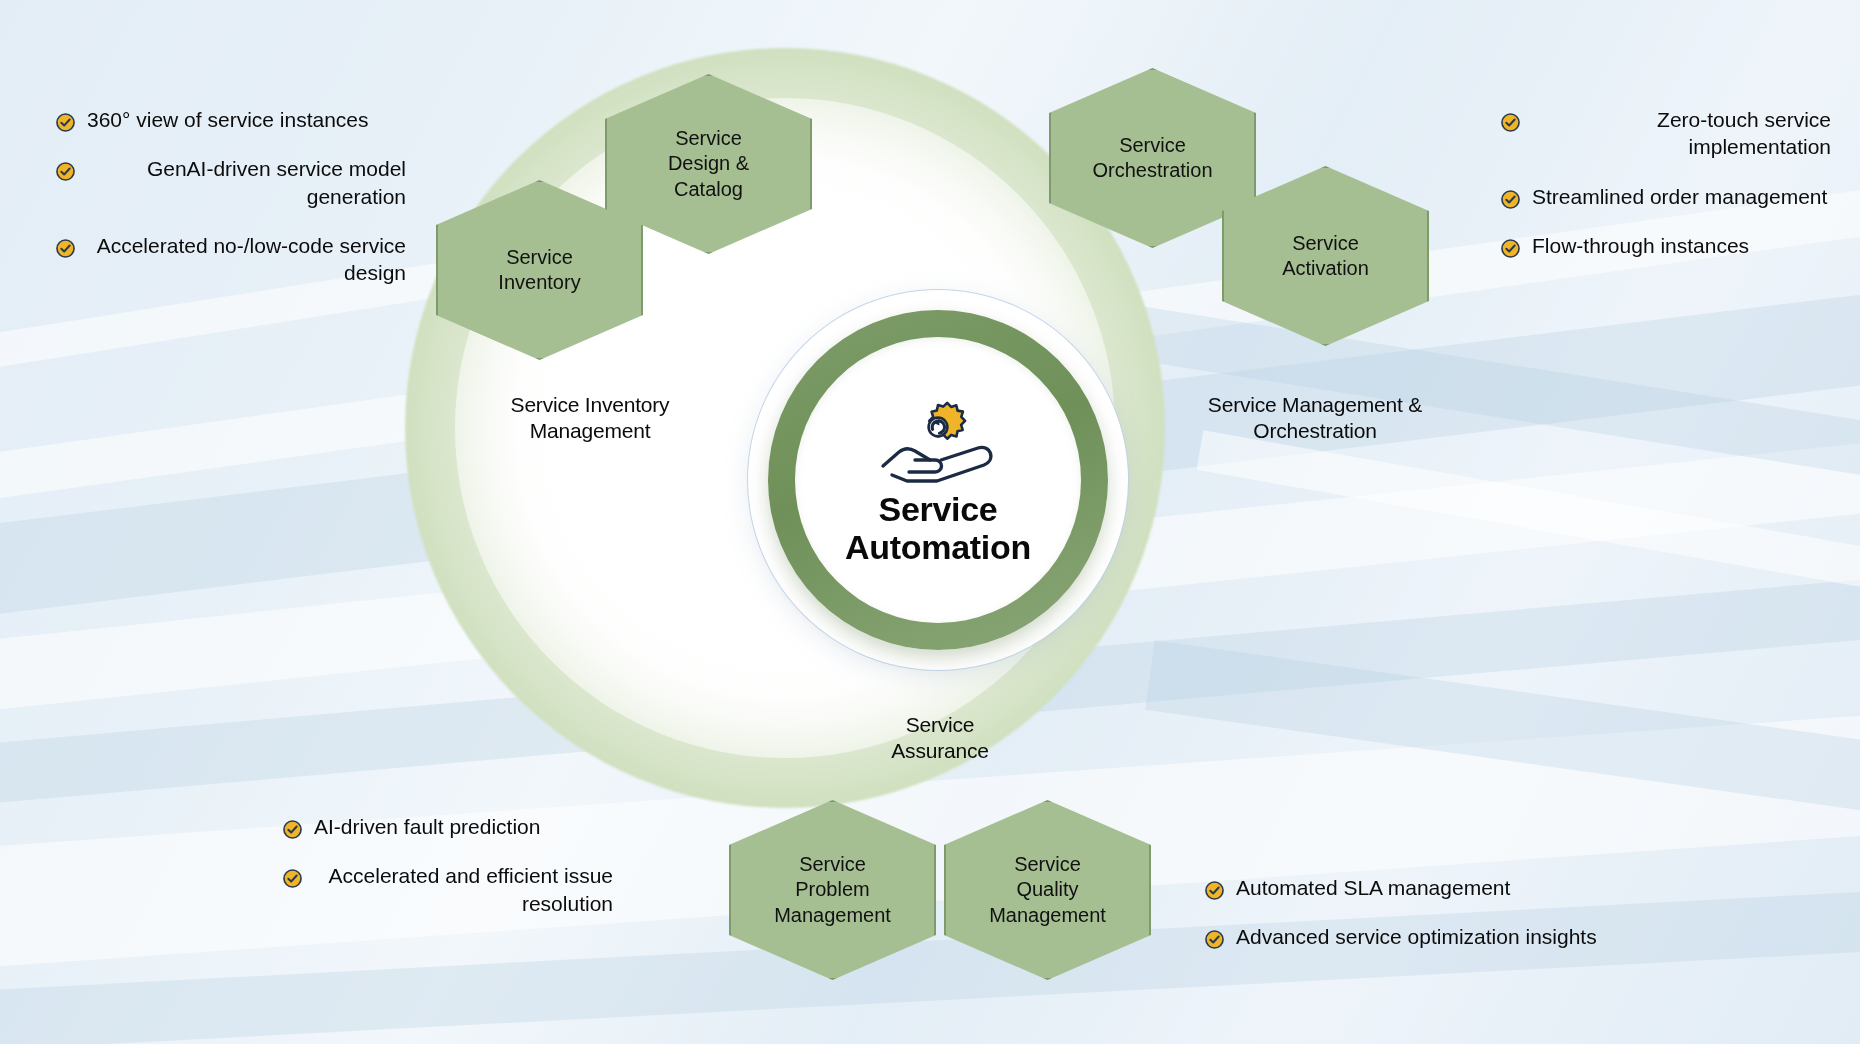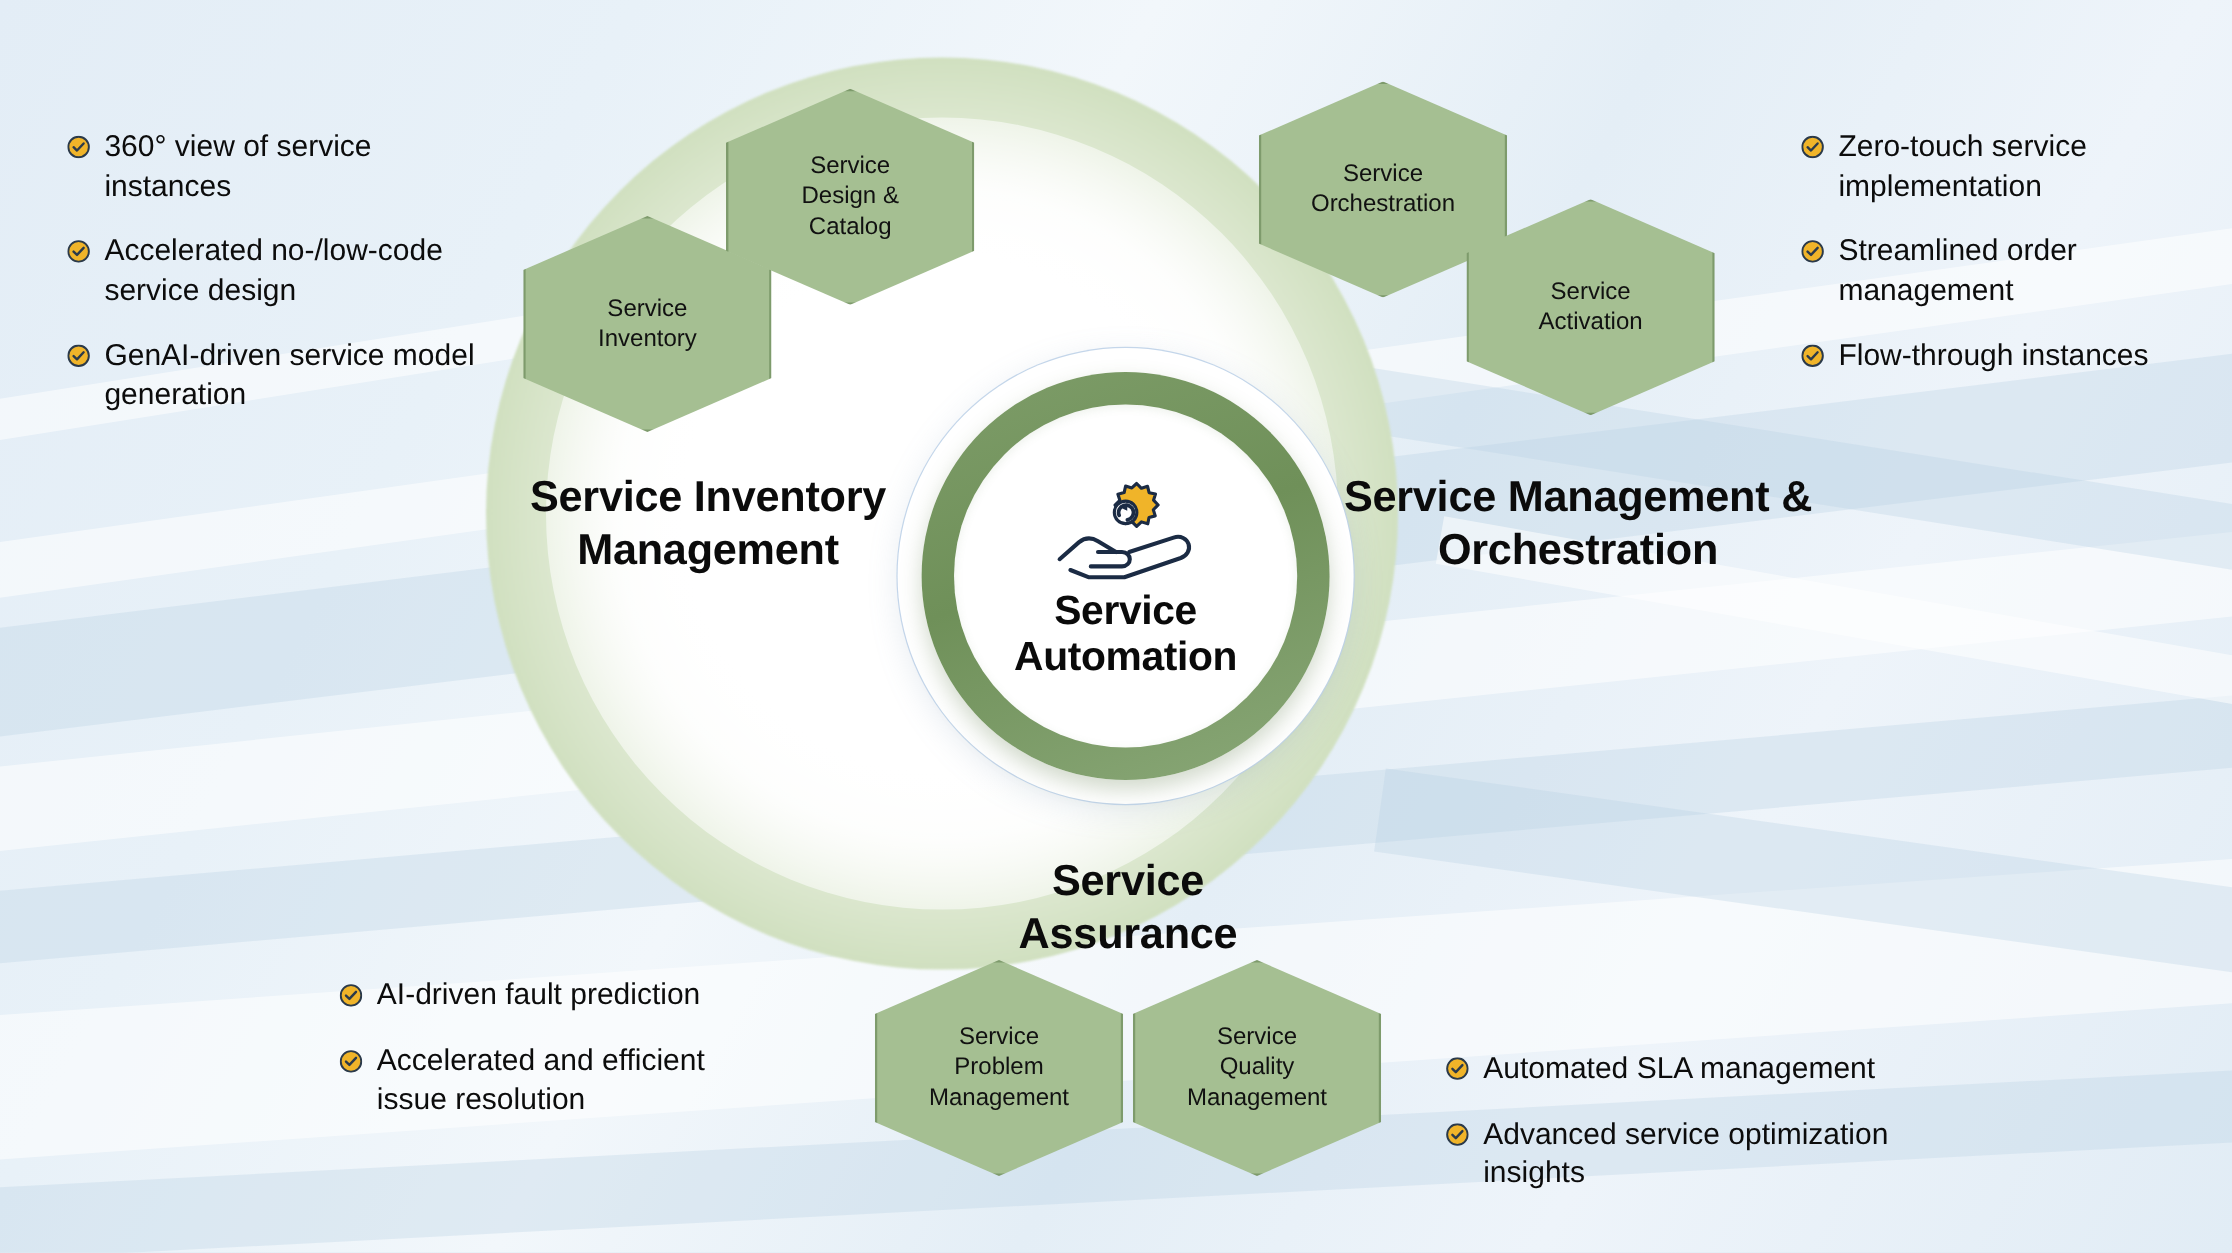--- a/index.html
+++ b/index.html
@@ -133,22 +133,22 @@
     filter: drop-shadow(0 3px 5px rgba(90,115,75,0.30));
     clip-path: polygon(50% 0%, 100% 25%, 100% 75%, 50% 100%, 0% 75%, 0% 25%);
     border-radius: 14px;
     padding: 6px;
   }
   .hex span { display: block; padding: 0 6px; }
 
   
   .section-title {
     position: absolute;
-    font-size: 36px;
-    font-weight: bold;
+    font-size: 21px;
+    font-weight: normal;
     color: #0b0b0b;
     line-height: 1.22;
     text-align: center;
     letter-spacing: -0.2px;
   }
 
   
   .bullets { position: absolute; }
   .bullet-row {
     display: flex;
@@ -156,23 +156,24 @@
     margin-bottom: 22px;
   }
   .bullet-row:last-child { margin-bottom: 0; }
   .bullet-icon {
     flex: 0 0 auto;
     width: 19px; height: 19px;
     margin-right: 12px;
     margin-top: 7px;
   }
   .bullet-text {
-    font-size: 25px;
+    font-size: 21px;
     line-height: 1.30;
     color: #0c0c0c;
+    text-align: right;
   }
 </style>
 </head>
 <body>
 
 <div id="canvas">
 
   <div class="band" style="left:-200px; top:480px;  width:2400px; height:46px; transform:rotate(-8deg);"></div>
   <div class="band dark" style="left:-200px; top:548px;  width:2400px; height:90px; transform:rotate(-7deg);"></div>
   <div class="band" style="left:-200px; top:660px;  width:2400px; height:70px; transform:rotate(-6deg);"></div>
@@ -277,29 +278,29 @@
           <circle cx="10" cy="10" r="9" fill="#f0b429" stroke="#2b3a4a" stroke-width="1.7"></circle>
           <path d="M5.6 10.2 L8.6 13.1 L14.4 6.9" fill="none" stroke="#2b3a4a" stroke-width="2.1" stroke-linecap="round" stroke-linejoin="round"></path>
         </svg>
       <div class="bullet-text">360° view of service instances</div>
     </div>
     <div class="bullet-row">
       <svg class="bullet-icon" viewBox="0 0 20 20">
           <circle cx="10" cy="10" r="9" fill="#f0b429" stroke="#2b3a4a" stroke-width="1.7"></circle>
           <path d="M5.6 10.2 L8.6 13.1 L14.4 6.9" fill="none" stroke="#2b3a4a" stroke-width="2.1" stroke-linecap="round" stroke-linejoin="round"></path>
         </svg>
+      <div class="bullet-text">GenAI-driven service model generation</div>
+    </div>
+    <div class="bullet-row">
+      <svg class="bullet-icon" viewBox="0 0 20 20">
+          <circle cx="10" cy="10" r="9" fill="#f0b429" stroke="#2b3a4a" stroke-width="1.7"></circle>
+          <path d="M5.6 10.2 L8.6 13.1 L14.4 6.9" fill="none" stroke="#2b3a4a" stroke-width="2.1" stroke-linecap="round" stroke-linejoin="round"></path>
+        </svg>
       <div class="bullet-text">Accelerated no-/low-code service design</div>
     </div>
-    <div class="bullet-row">
-      <svg class="bullet-icon" viewBox="0 0 20 20">
-          <circle cx="10" cy="10" r="9" fill="#f0b429" stroke="#2b3a4a" stroke-width="1.7"></circle>
-          <path d="M5.6 10.2 L8.6 13.1 L14.4 6.9" fill="none" stroke="#2b3a4a" stroke-width="2.1" stroke-linecap="round" stroke-linejoin="round"></path>
-        </svg>
-      <div class="bullet-text">GenAI-driven service model generation</div>
-    </div>
   </div>
 
   <div class="bullets" style="left:1501px; top:106px; width:330px;">
     <div class="bullet-row">
       <svg class="bullet-icon" viewBox="0 0 20 20">
           <circle cx="10" cy="10" r="9" fill="#f0b429" stroke="#2b3a4a" stroke-width="1.7"></circle>
           <path d="M5.6 10.2 L8.6 13.1 L14.4 6.9" fill="none" stroke="#2b3a4a" stroke-width="2.1" stroke-linecap="round" stroke-linejoin="round"></path>
         </svg>
       <div class="bullet-text">Zero-touch service implementation</div>
     </div>

